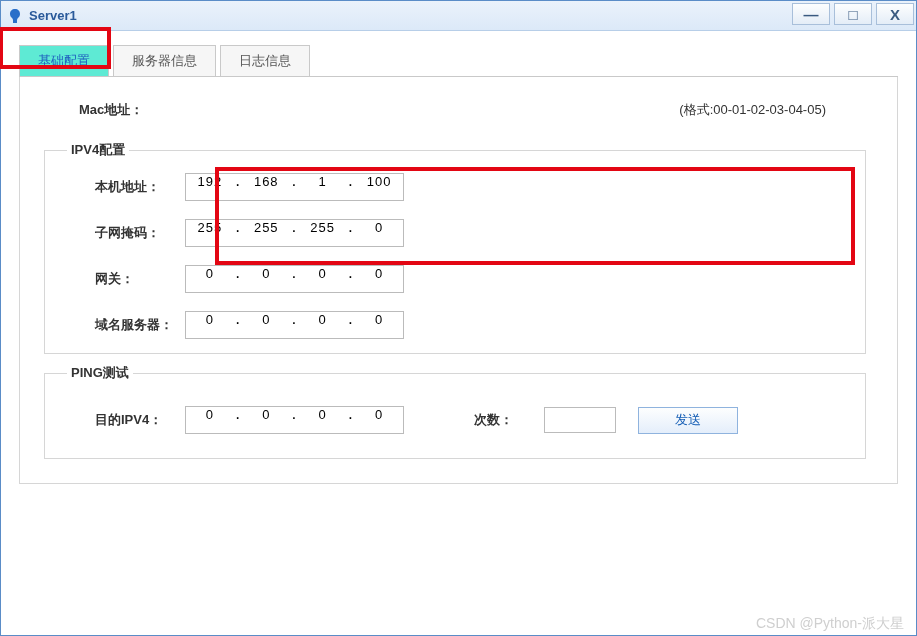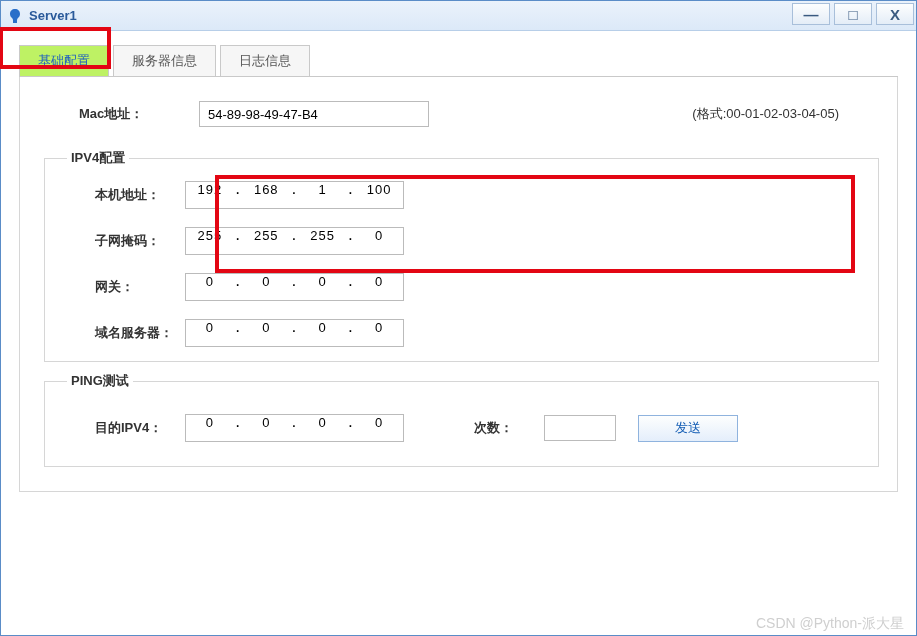--- a/index.html
+++ b/index.html
@@ -5,23 +5,23 @@
 *{box-sizing:border-box;font-family:"Microsoft YaHei",Arial,sans-serif;font-size:13px}
 body{margin:0;background:#fff}
 .win{width:917px;height:636px;border:1px solid #5a8cc7;position:relative;background:#fff}
 .titlebar{height:30px;background:linear-gradient(#eaf2fb,#dce9f8);border-bottom:1px solid #b7cee8;display:flex;align-items:center;padding:0 6px;color:#2a5a9a;font-weight:bold}
 .titlebar .ico{margin-right:6px;display:inline-flex}
 .winbtns{position:absolute;right:2px;top:2px;display:flex}
 .winbtn{width:38px;height:22px;border:1px solid #a8bfda;background:linear-gradient(#fdfefe,#e4edf7);margin-left:4px;display:flex;align-items:center;justify-content:center;color:#3a5a80;font-size:15px;font-weight:bold;cursor:pointer}
 .content{padding:14px 18px 8px 18px}
 .tabs{display:flex;border-bottom:1px solid #c9c9c9}
 .tab{padding:6px 18px;border:1px solid #c9c9c9;border-bottom:none;margin-right:4px;background:#f6f6f6;color:#555;cursor:pointer}
-.tab.active{background:#bef264;color:#1f5fbf}
+.tab.active{background:#5eead4;color:#1f5fbf}
 .hl-tab{position:absolute;border:4px solid #e30613;pointer-events:none}
-.panel{border:1px solid #d6d6d6;border-top:none;padding:18px 18px 14px 24px}
+.panel{border:1px solid #d6d6d6;border-top:none;padding:18px 31px 14px 24px}
 .row{display:flex;align-items:center;margin:10px 0}
 .lbl{width:120px;color:#333;font-weight:bold}
 .txt{border:1px solid #bbb;height:26px;padding:2px 8px;background:#fff}
 .macrow{display:flex;align-items:center;margin:6px 0 22px 35px}
 .fmt{margin-left:auto;margin-right:40px;color:#333}
 fieldset{border:1px solid #d6d6d6;margin:10px 0;padding:14px 22px;position:relative}
 legend{color:#333;font-weight:bold;padding:0 4px}
 .grid2{display:grid;grid-template-columns:1fr;column-gap:20px;row-gap:18px;align-items:center}
 .cell{display:flex;align-items:center}
 .cell .lbl{width:90px}
@@ -60,21 +60,20 @@
       <div class="tab active">基础配置</div>
       <div class="tab">服务器信息</div>
       <div class="tab">日志信息</div>
     </div>
     <div class="hl-tab" style="left:-2px;top:-4px;width:112px;height:42px"></div>
 
     <div class="panel">
 
       <div class="macrow">
         <span class="lbl">Mac地址：</span>
-        <input class="txt" style="width: 230px;" value="54-89-98-49-47-B4">
         <span class="fmt">(格式:00-01-02-03-04-05)</span>
       </div>
 
       <fieldset>
         <legend>IPV4配置</legend>
         <div class="hl-box" style="left:170px;top:8px;width:640px;height:98px"></div>
         <div class="grid2" style="padding-left:28px">
           <div class="cell">
             <span class="lbl">本机地址：</span>
             <div class="ip">

